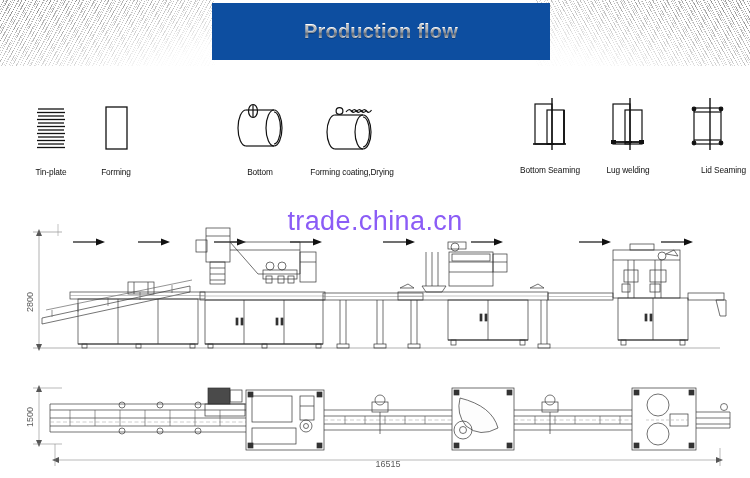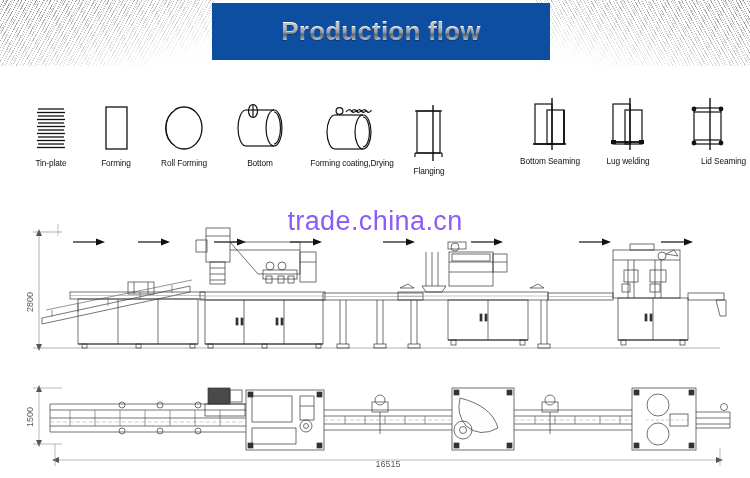--- a/index.html
+++ b/index.html
@@ -58,21 +58,21 @@
     position: absolute;
     left: 212px; top: 3px;
     width: 338px; height: 57px;
     background: #0d4ea0;
     display: flex;
     align-items: center;
     justify-content: center;
     z-index: 3;
   }
   #title-text {
-    font-size: 26px;
+    font-size: 20px;
     font-weight: bold;
     letter-spacing: 0.2px;
     background: linear-gradient(to bottom,
        #ffffff 0%, #ffffff 36%, #c9d2dc 52%,
        #7f8b99 60%, #e8edf2 76%, #ffffff 100%);
     -webkit-background-clip: text;
     background-clip: text;
     color: transparent;
     -webkit-text-fill-color: transparent;
     text-shadow: 0 1px 0 rgba(0,0,0,0.25);
@@ -92,21 +92,21 @@
   .flow-icon {
     height: 56px;
     display: flex;
     align-items: center;
     justify-content: center;
   }
   .flow-label {
     font-size: 8.3px;
     color: #111;
     white-space: nowrap;
-    margin-top: 2px;
+    margin-top: 11px;
     letter-spacing: -0.1px;
   }
   .flow-arrow {
     position: absolute;
     top: 137px;
   }
 
   
   #watermark {
     position: absolute;
@@ -186,30 +186,20 @@
       </svg>
     </div>
     <div class="flow-label">Forming</div>
   </div>
 
   <svg class="flow-arrow" style="left:137px;" width="34" height="10" viewBox="0 0 34 10">
     <line x1="1" y1="5" x2="25" y2="5" stroke="#111" stroke-width="1.2"></line>
     <polygon points="24,1.6 33,5 24,8.4" fill="#111"></polygon>
   </svg>
 
-  <div class="flow-step" style="left:145px; top:0; width:78px;">
-    <div class="flow-icon">
-      <svg width="46" height="50" viewBox="0 0 46 50">
-        <ellipse cx="23" cy="25" rx="18" ry="21" fill="none" stroke="#111" stroke-width="1.3"></ellipse>
-        <path d="M 13 6 A 18 21 0 0 0 13 44" fill="none" stroke="#fff" stroke-width="2.4"></path>
-        <path d="M 13.5 7.5 A 17 20 0 0 0 13.5 42.5" fill="none" stroke="#111" stroke-width="1.1"></path>
-      </svg>
-    </div>
-    <div class="flow-label">Roll Forming</div>
-  </div>
 
   <svg class="flow-arrow" style="left:213px;" width="34" height="10" viewBox="0 0 34 10">
     <line x1="1" y1="5" x2="25" y2="5" stroke="#111" stroke-width="1.2"></line>
     <polygon points="24,1.6 33,5 24,8.4" fill="#111"></polygon>
   </svg>
 
   <div class="flow-step" style="left:222px; top:0; width:76px;">
     <div class="flow-icon">
       <svg width="56" height="52" viewBox="0 0 56 52">
         <g fill="none" stroke="#111" stroke-width="1.2">
@@ -249,35 +239,20 @@
       </svg>
     </div>
     <div class="flow-label">Forming coating,Drying</div>
   </div>
 
   <svg class="flow-arrow" style="left:382px;" width="34" height="10" viewBox="0 0 34 10">
     <line x1="1" y1="5" x2="25" y2="5" stroke="#111" stroke-width="1.2"></line>
     <polygon points="24,1.6 33,5 24,8.4" fill="#111"></polygon>
   </svg>
 
-  <div class="flow-step" style="left:390px; top:6px; width:78px;">
-    <div class="flow-icon">
-      <svg width="44" height="58" viewBox="0 0 44 58">
-        <g fill="none" stroke="#111" stroke-width="1.2">
-          <rect x="10" y="6" width="23" height="42"></rect>
-          <line x1="8" y1="6" x2="35" y2="6"></line>
-          <line x1="8" y1="48" x2="35" y2="48"></line>
-          <line x1="8" y1="48" x2="8" y2="52"></line>
-          <line x1="35" y1="48" x2="35" y2="52"></line>
-          <line x1="26" y1="0" x2="26" y2="56" stroke-width="1.4"></line>
-        </g>
-      </svg>
-    </div>
-    <div class="flow-label" style="margin-top:4px;">Flanging</div>
-  </div>
 
   <svg class="flow-arrow" style="left:470px;" width="34" height="10" viewBox="0 0 34 10">
     <line x1="1" y1="5" x2="25" y2="5" stroke="#111" stroke-width="1.2"></line>
     <polygon points="24,1.6 33,5 24,8.4" fill="#111"></polygon>
   </svg>
 
   <div class="flow-step" style="left:504px; top:-2px; width:92px;">
     <div class="flow-icon">
       <svg width="50" height="56" viewBox="0 0 50 56">
         <g fill="none" stroke="#111" stroke-width="1.2">

